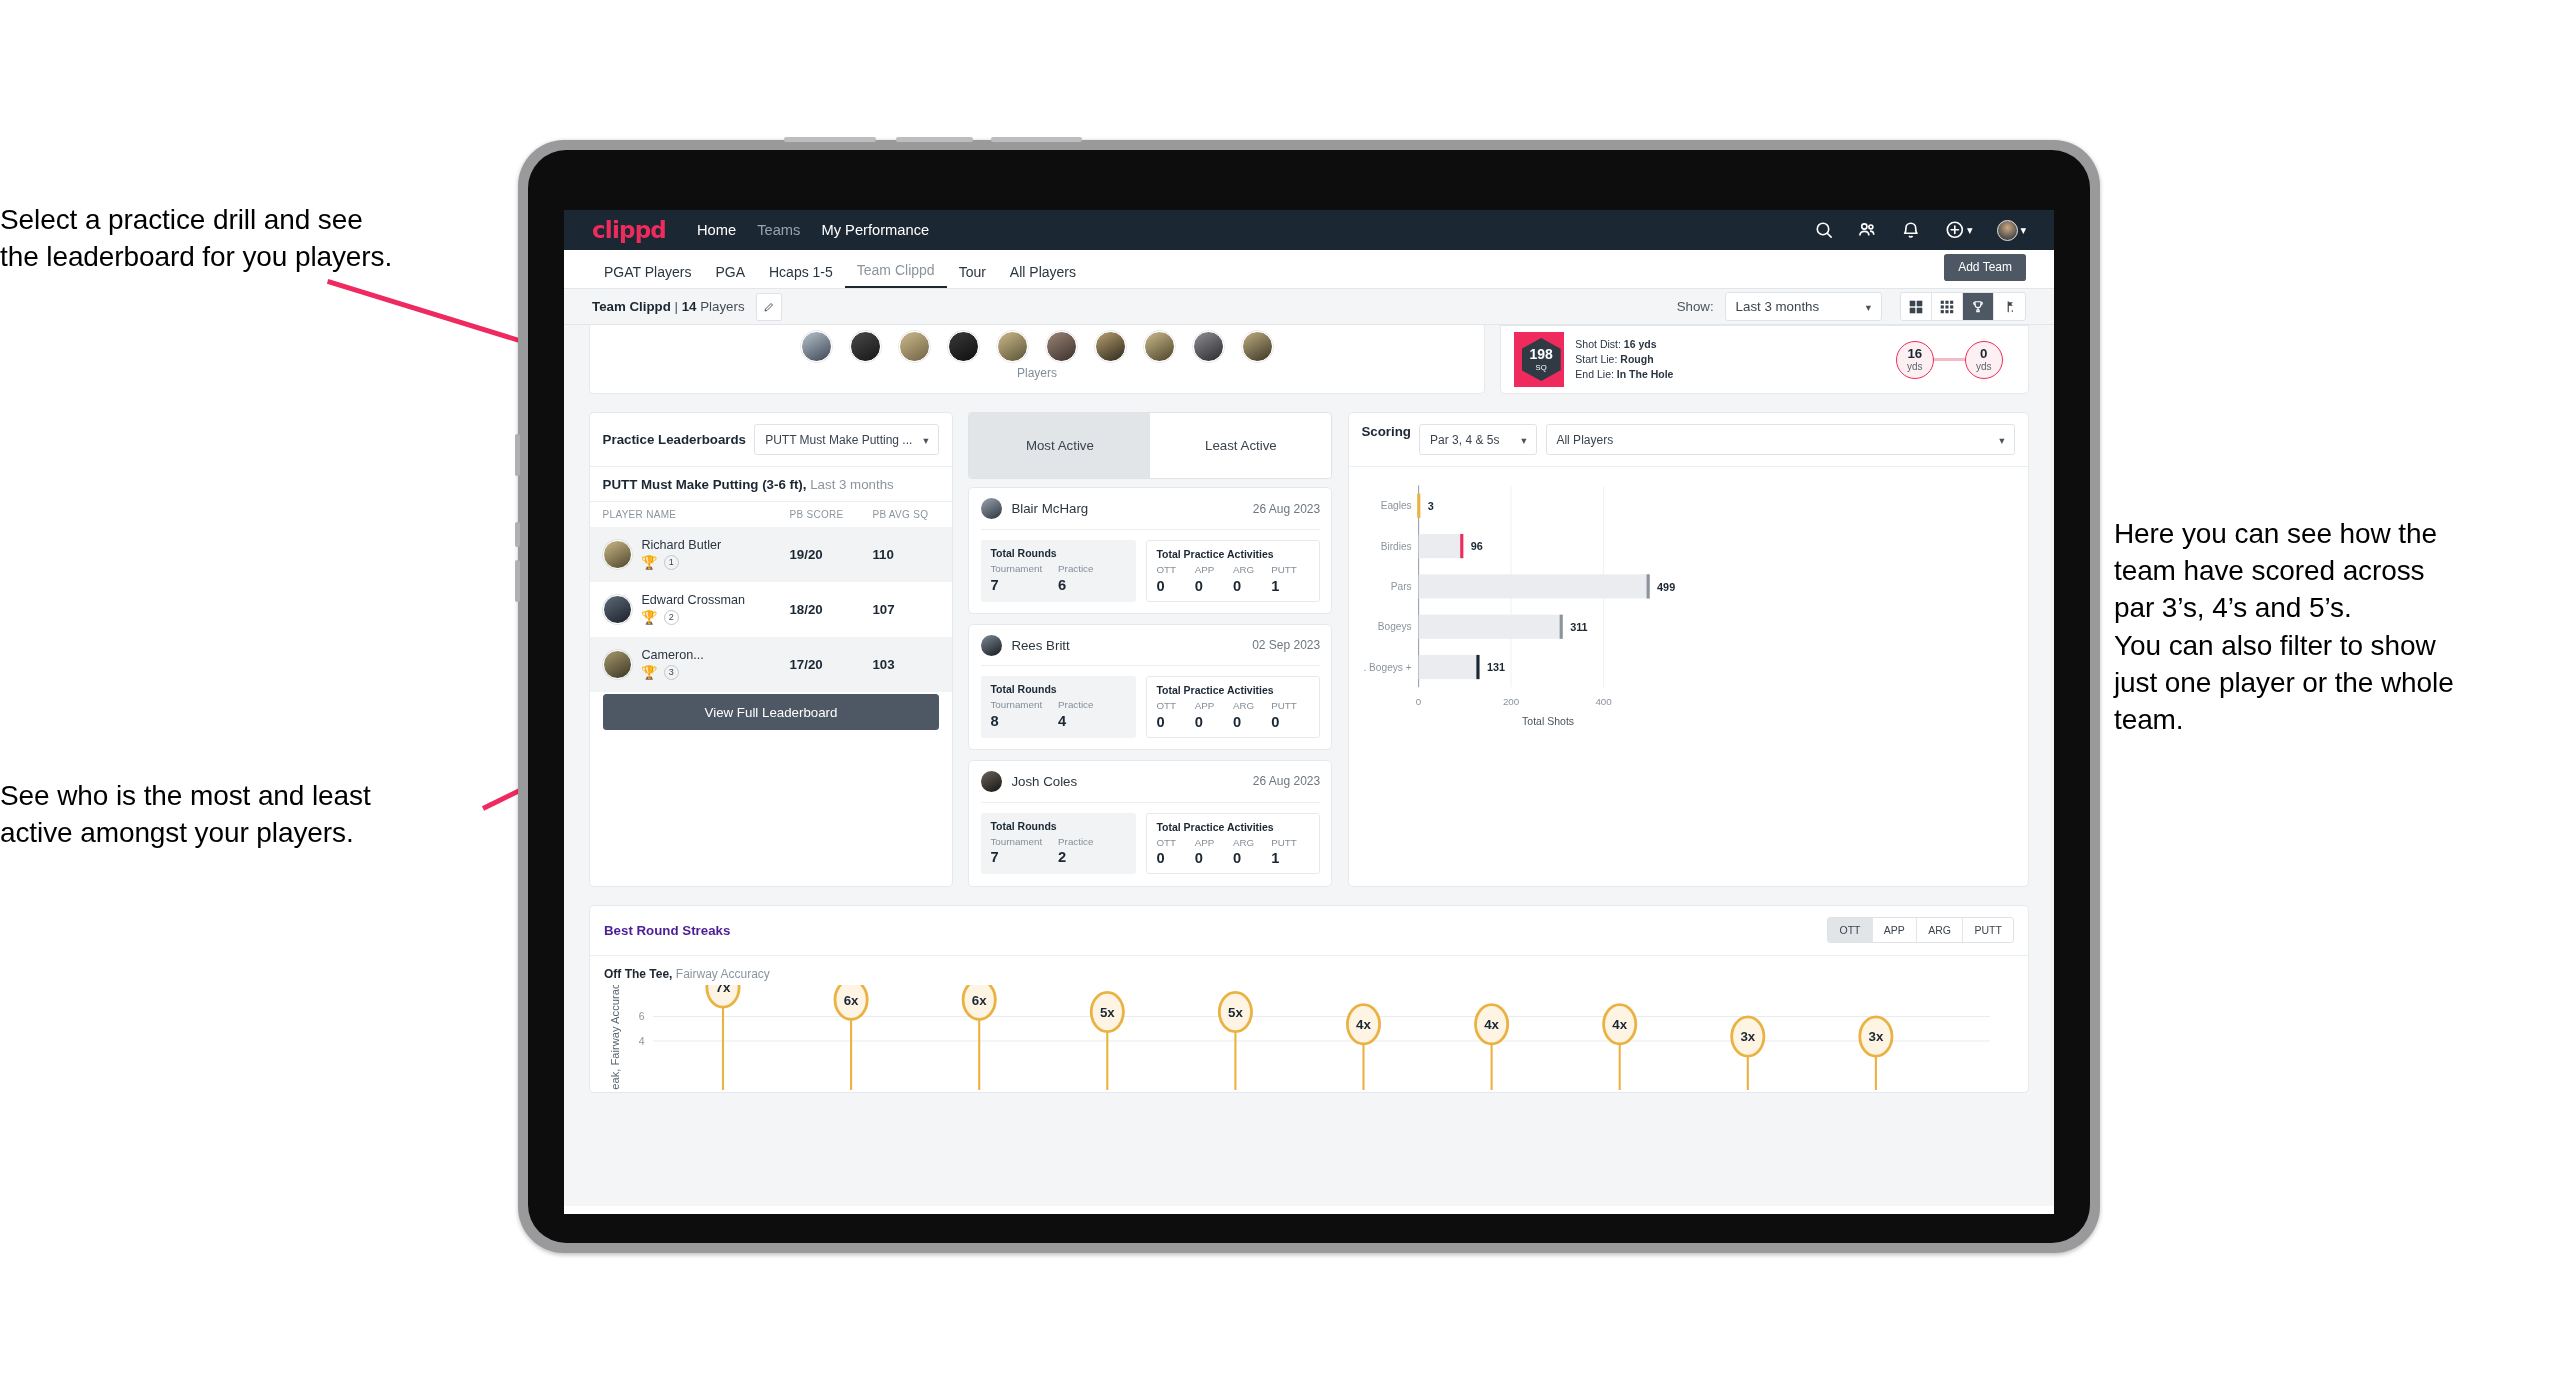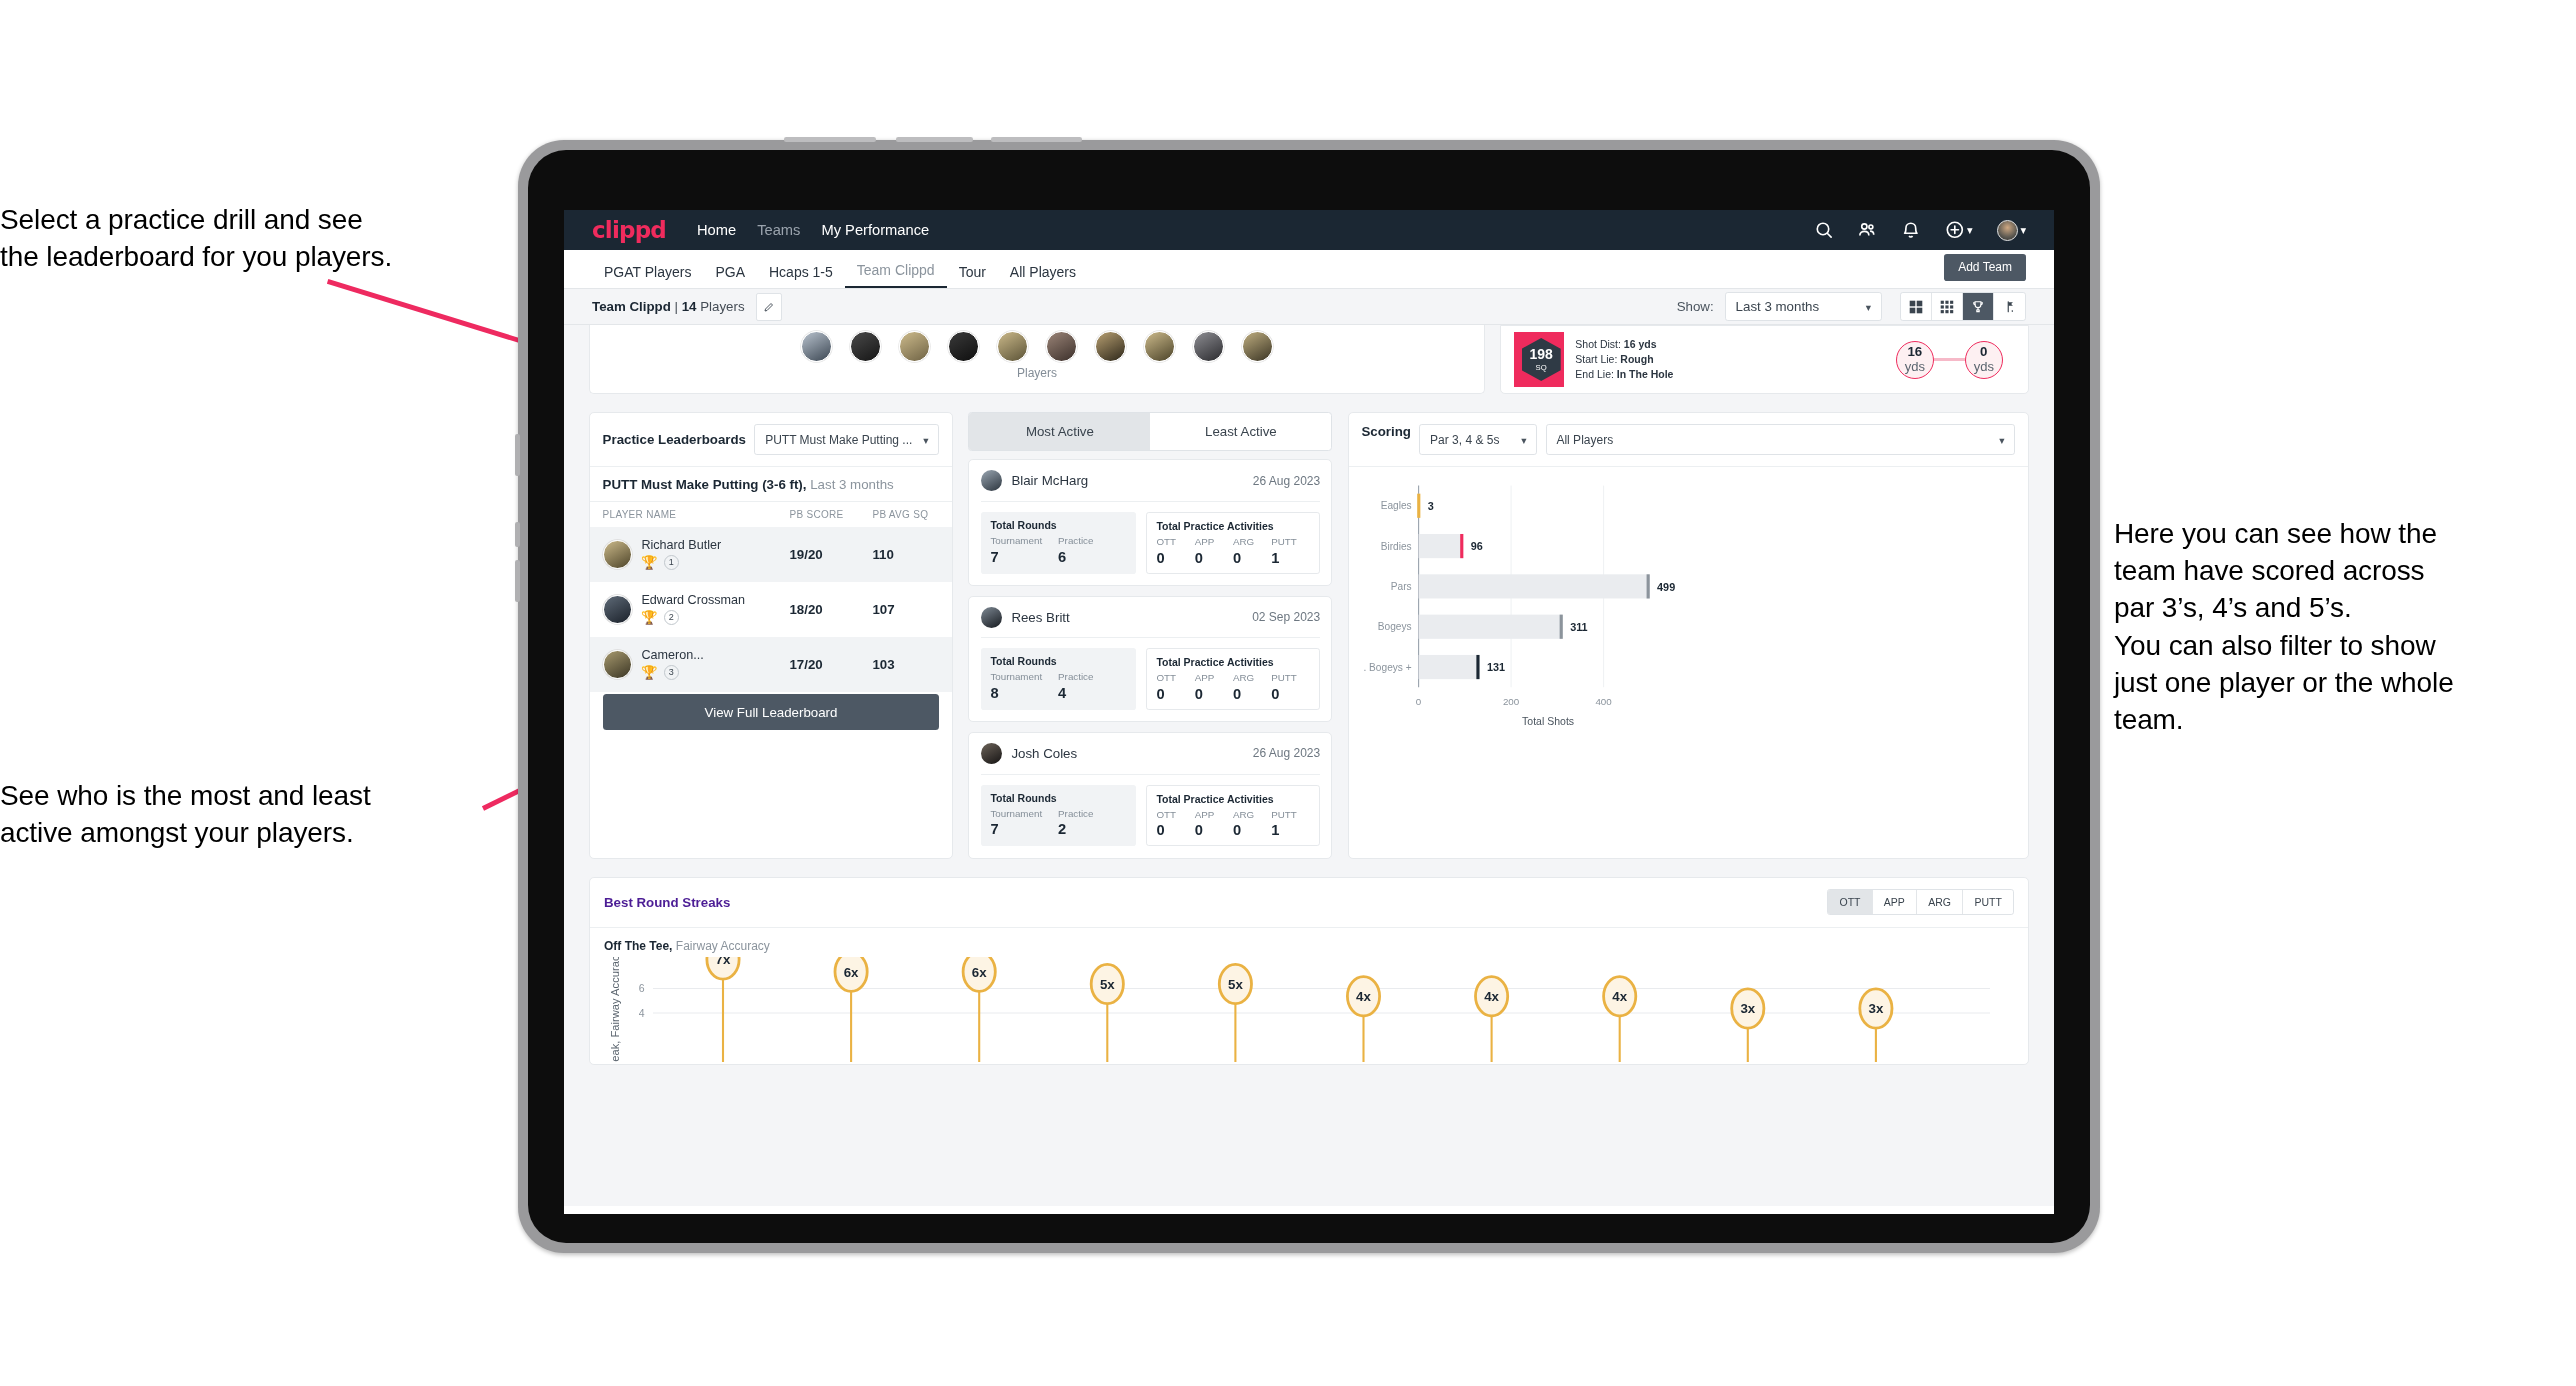--- a/index.html
+++ b/index.html
@@ -146,21 +146,21 @@
   .hex .v { font-size:14px; font-weight:700; line-height:1; }
   .hex .u { font-size:7.7px; margin-top:1.4px; }
   .shot-lines { margin-left:11.2px; font-size:10.5px; color:#2b3540; line-height:1.45; white-space:nowrap; }
   .shot-lines b { font-weight:700; }
   .dumb { margin-left:auto; display:flex; align-items:center; padding-right: 12.6px; }
   .dumb .node {
     width:38px;height:38px;border-radius:50%; border:1.4px solid #ef2b5d; background:#fdf0f2;
     display:flex;flex-direction:column;align-items:center;justify-content:center;
   }
   .dumb .node .n { font-size:13.3px; font-weight:700; color:#1b2733; line-height:1; }
-  .dumb .node .u { font-size:13px; color:#5a646e; margin-top:0.7px;}
+  .dumb .node .u { font-size:10px; color:#5a646e; margin-top:0.7px;}
   .dumb .link { width: 31px; height:2.8px; background:#f6b9c8; }
 
   
   .row2 { display:flex; gap: 15.4px; margin-top: 18px; }
   .col-lb { width: 364px; }
   .col-act { width: 364px; }
   .col-sc  { flex:1; }
 
   .lb-head { display:flex; align-items:center; padding: 11.2px 12.6px; gap:8.4px; }
   .lb-title { font-size:13.3px; font-weight:700; color:#1b2733; white-space:nowrap; }
@@ -191,21 +191,21 @@
   }
   .lb-s1 { width:83px; font-size:13.3px; font-weight:700; color:#1b2733;}
   .lb-s2 { width:67px; font-size:13.3px; font-weight:700; color:#1b2733;}
   .lb-btn {
     margin: 2.8px 12.6px 12.6px; background:#4d5864; color:#fff; text-align:center;
     font-size:13.3px; padding: 10.5px 0; border-radius:3.5px;
   }
 
   
   .seg { display:flex; border:0.7px solid #dfe3e7; border-radius:3.5px; overflow:hidden; background:#fff; }
-  .seg div { flex:1; text-align:center; font-size:13.3px; padding: 11px 0; color:#3a444e; }
+  .seg div { flex:1; text-align:center; font-size:13.3px; padding: 25px 0; color:#3a444e; }
   .seg div.on { background:#e2e5e8; }
   .act-card { margin-top: 9.8px; padding: 9.8px 11.2px 11.2px; }
   .act-top { display:flex; align-items:center; }
   .act-av { width:21px;height:21px;border-radius:50%; flex:none; }
   .act-name { font-size:13.3px; color:#2b3540; margin-left:9.8px; }
   .act-date { margin-left:auto; font-size:12px; color:#6d7781; }
   .act-body { display:flex; gap:10px; margin-top:9.8px; border-top:0.7px solid #eceff1; padding-top:9.8px;}
   .panel-a { background:#f1f3f5; border-radius:2.8px; padding:7px 9.8px; width: 155px; }
   .panel-b { border:0.7px solid #e6e9ec; border-radius:2.8px; padding:7px 9.8px; flex:1; }
   .p-title { font-size:10.5px; font-weight:700; color:#1b2733; }

